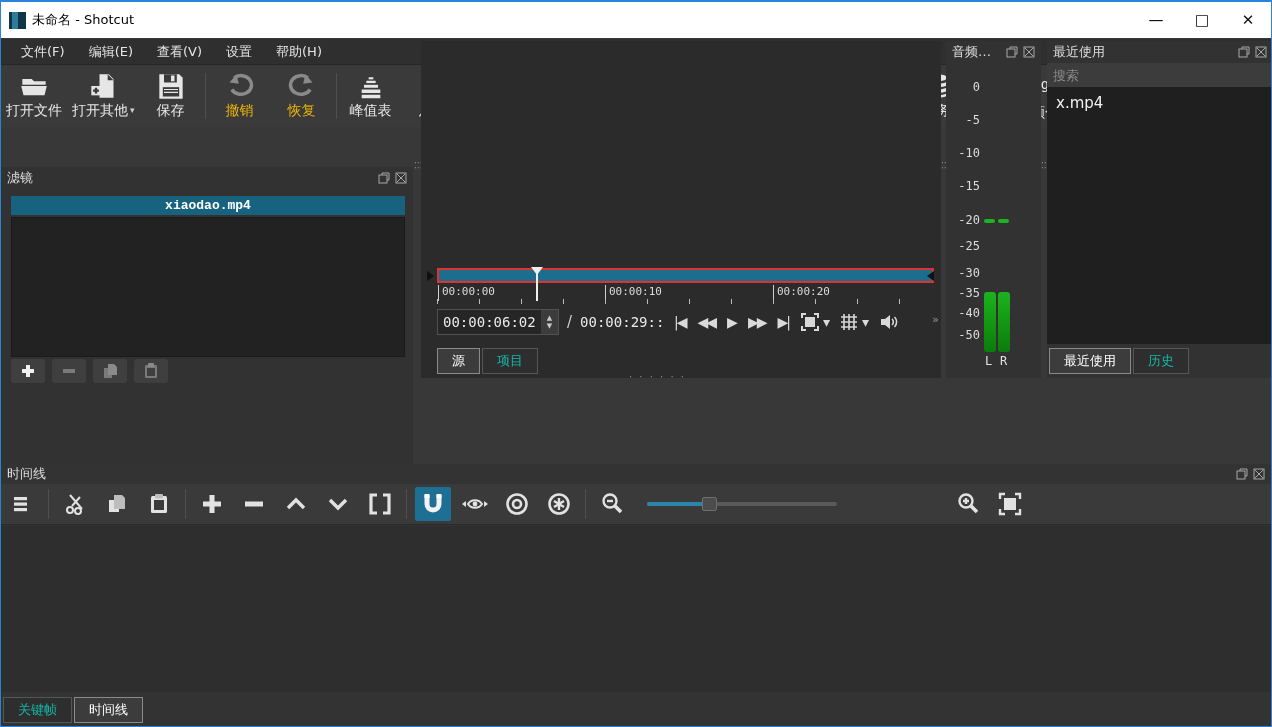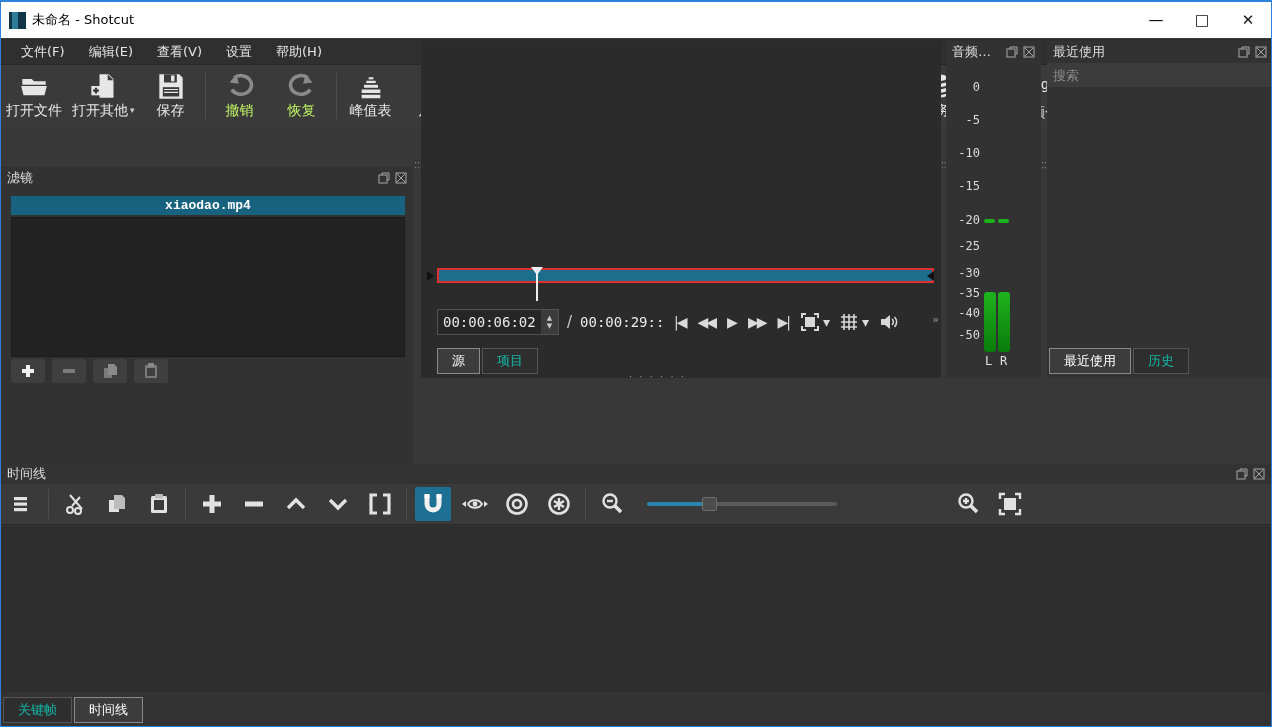--- a/index.html
+++ b/index.html
@@ -15,21 +15,21 @@
   .wbtn{width:46px;height:100%;display:flex;align-items:center;justify-content:center;font-size:15px;color:#111;}
   
   .menubar{position:absolute;top:38px;left:0;right:0;height:26px;background:#2f2f2f;display:flex;align-items:center;
            padding-left:8px;color:#e4e4e4;font-size:13px;border-bottom:1px solid #262626;}
   .menuitem{padding:0 12px;}
   
   .toolbar{position:absolute;top:64px;left:0;right:0;height:62px;background:#3a3a3a;display:flex;align-items:center;}
   .tbtn{display:flex;flex-direction:column;align-items:center;justify-content:center;margin:0 5px;color:#e8e8e8;
         font-size:14px;line-height:1.15;min-width:52px;}
   .tbtn svg{display:block;margin-bottom:3px;}
-  .tbtn.dim{color:#bef264;}
+  .tbtn.dim{color:#eab308;}
   .tsep{width:1px;height:46px;background:#4e4e4e;margin:0 3px;}
   .caret{font-size:9px;color:#cfcfcf;margin-left:2px;}
   .layoutgrid{position:absolute;right:4px;top:68px;display:grid;grid-template-columns:88px 92px 86px;grid-auto-rows:29px;
               align-items:center;justify-items:center;color:#e8e8e8;font-size:14px;}
   .layoutbtn{padding:2px 8px;font-family:"DejaVu Sans Mono",monospace;}
   .layoutbtn.sel{border:1px solid #b5b5b5;background:#414141;}
   
   .panel{position:absolute;background:#323232;margin-top:40px;}
   .phead{height:22px;display:flex;align-items:center;justify-content:space-between;padding:0 6px;color:#dedede;font-size:13px;}
   .mini{display:flex;gap:5px;}
@@ -339,20 +339,26 @@
   <div class="vsplit vs1">···<br>···</div>
 
   <div class="panel player">
 
     <div class="trim-l"></div>
     <div class="scrub"></div>
     <div class="trim-r"></div>
     <div class="playhead-line"></div>
     <div class="playhead-cap"></div>
 
+    <div class="ruler">
+      <span class="rt rt1">00:00:00</span>
+      <span class="rt rt2">00:00:10</span>
+      <span class="rt rt3">00:00:20</span>
+      <div class="rticks"></div>
+    </div>
 
     <div class="transport">
       <div class="spin">
         <span class="val">00:00:06:02</span>
         <span class="arr">
             <span>▲</span>
             <span>▼</span>
           </span>
       </div>
       <span class="slash">/</span>
@@ -437,20 +443,23 @@
             <rect x="1" y="3" width="8" height="8" fill="none" stroke="#a8a8a8"></rect>
             <path stroke="#a8a8a8" fill="none" d="M4 3V1h7v7H9"></path>
           </svg>
         <svg width="12" height="12" viewBox="0 0 12 12">
             <rect x="1" y="1" width="10" height="10" fill="none" stroke="#a8a8a8"></rect>
             <path stroke="#a8a8a8" d="M2 2l8 8M10 2l-8 8"></path>
           </svg>
       </span>
     </div>
     <input class="search" placeholder="搜索" style="">
+    <div class="rlist">
+      <div class="ritem">x.mp4</div>
+    </div>
     <div class="tabs">
       <div class="tab active">最近使用</div>
       <div class="tab">历史</div>
     </div>
   </div>
 
   <div class="tl">
     <div class="phead">
       <span>时间线</span>
       <span class="mini">

